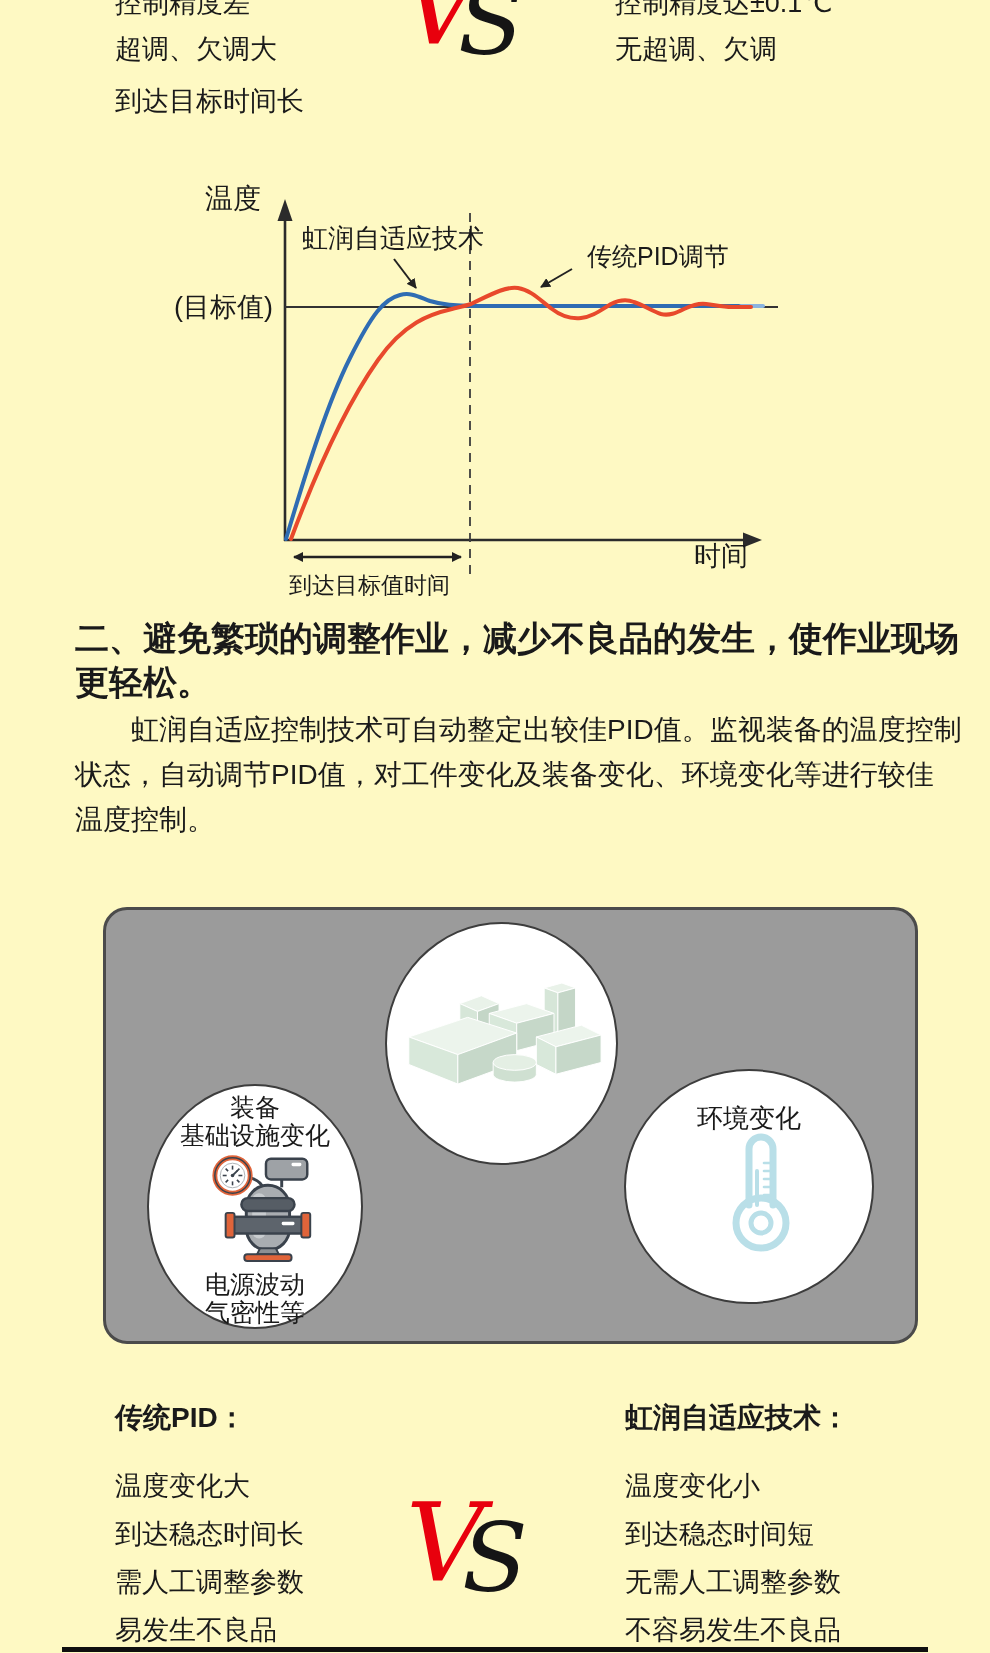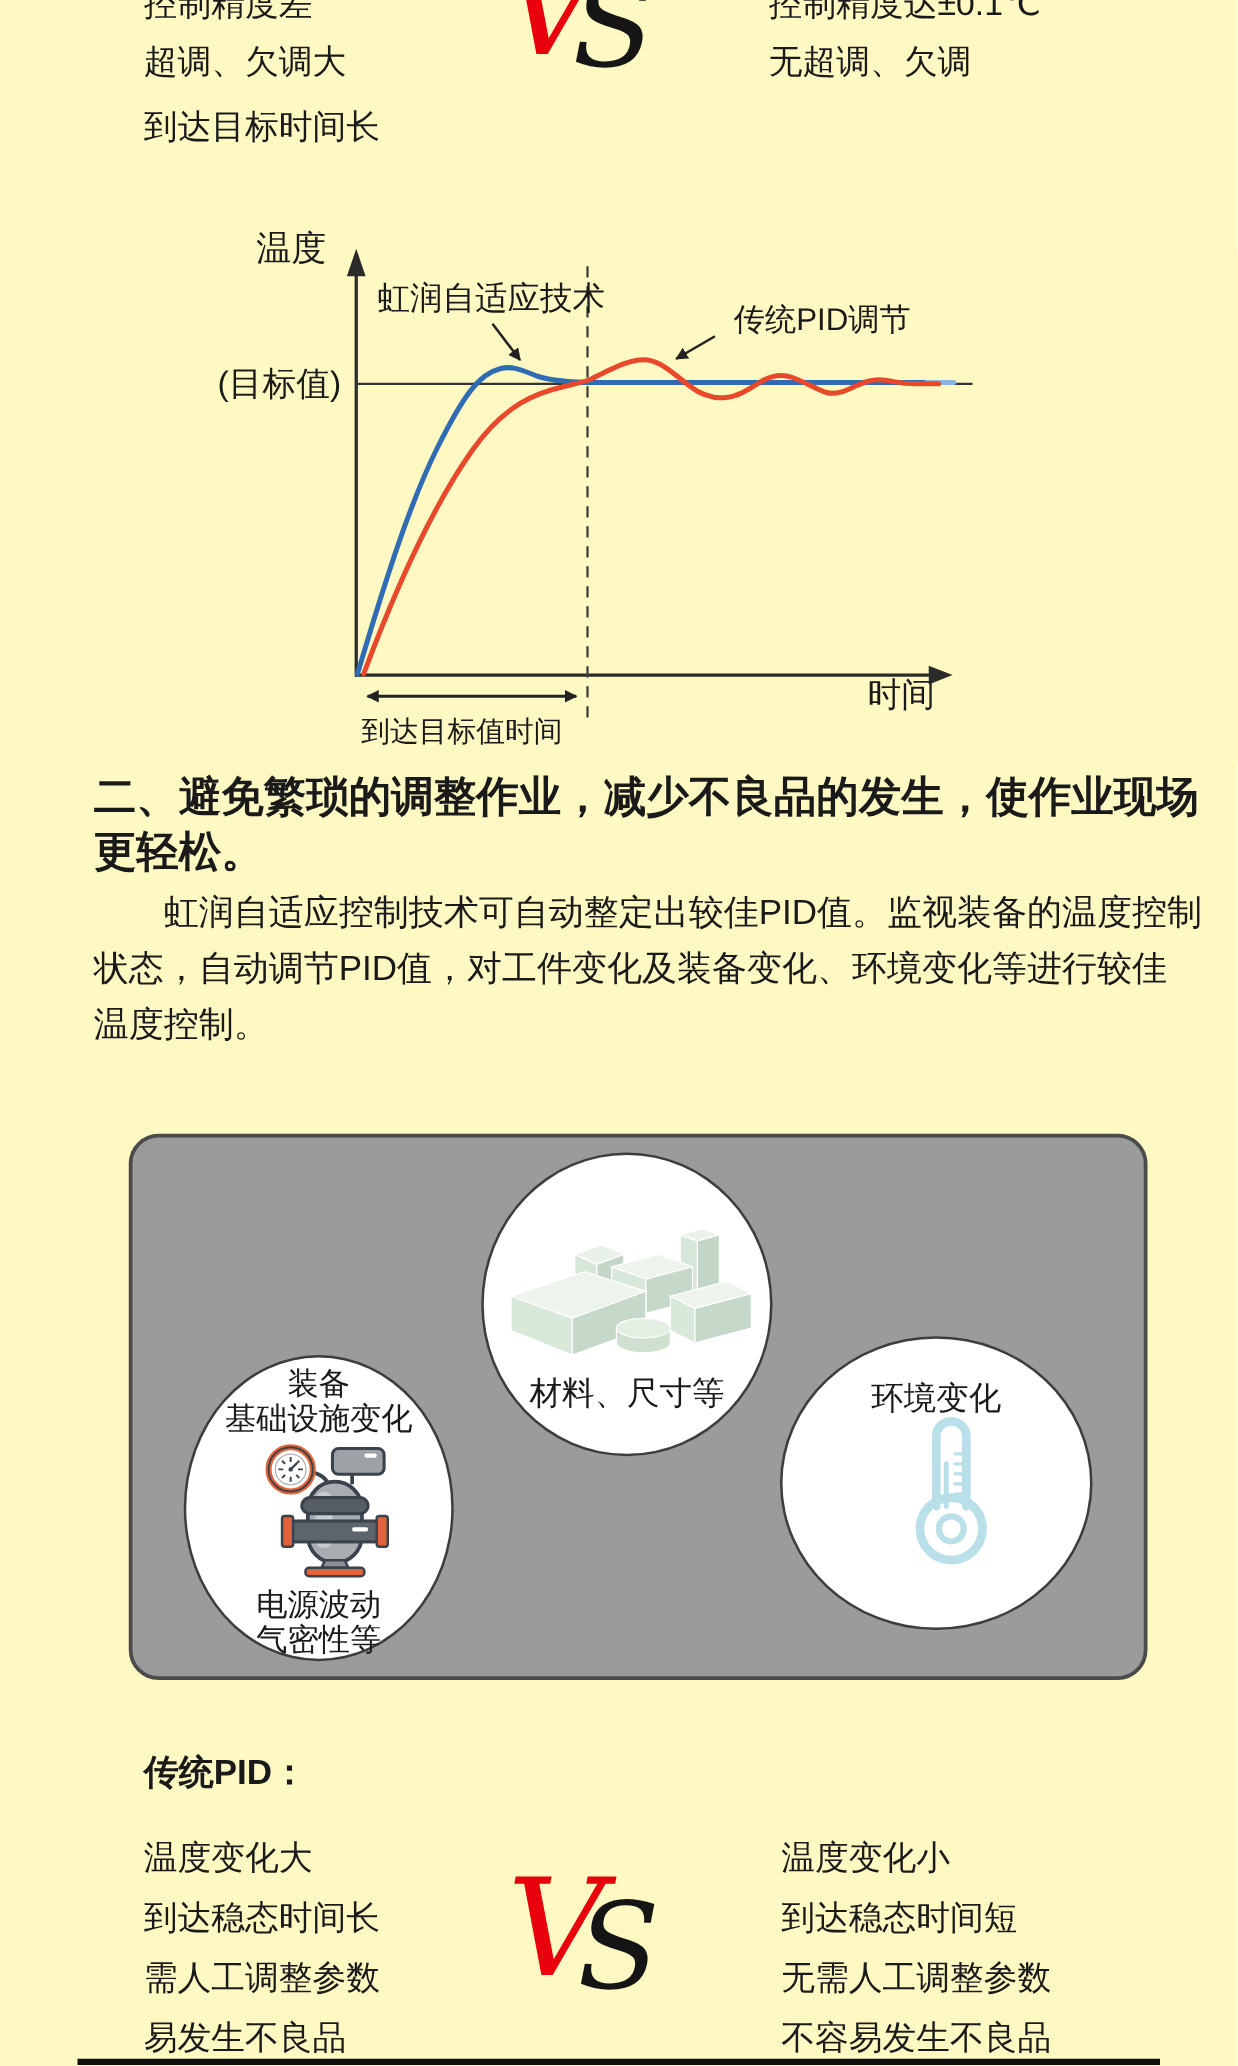--- a/index.html
+++ b/index.html
@@ -104,21 +104,20 @@
       <polygon points="10,62 70,42 120,58 60,80" fill="#ecf4ec"></polygon>
       <polygon points="10,62 60,80 60,110 10,90" fill="#d8e8da"></polygon>
       <polygon points="60,80 120,58 120,88 60,110" fill="#c6d8c9"></polygon>
       <polygon points="140,62 186,50 206,60 160,72" fill="#ecf4ec"></polygon>
       <polygon points="140,62 160,72 160,100 140,90" fill="#d8e8da"></polygon>
       <polygon points="160,72 206,60 206,88 160,100" fill="#c6d8c9"></polygon>
       <path d="M96,88 v12 a22,8 0 0 0 44,0 v-12" fill="#cfe0d1"></path>
       <ellipse cx="118" cy="88" rx="22" ry="8" fill="#e4efe4"></ellipse>
     </g>
   </svg>
-  <div class="txt center" style="left:385px;top:1100px;width:233px;font-size:26px;">材料、尺寸等</div>
 
   <div class="ellipse" style="left:147px;top:1084px;width:216px;height:245px;"></div>
   <div class="txt center" style="left:147px;top:1093px;width:216px;font-size:25px;">装备</div>
   <div class="txt center" style="left:147px;top:1121px;width:216px;font-size:25px;">基础设施变化</div>
   <svg class="abs" style="left:205px;top:1146px;" width="118" height="118" viewBox="0 0 120 120">
 
     <path d="M44,32 q12,2 16,12" fill="none" stroke="#3a424c" stroke-width="3"></path>
     <line x1="78" y1="32" x2="78" y2="42" stroke="#3a424c" stroke-width="3"></line>
 
     <rect x="62" y="13" width="42" height="21" rx="5" fill="#9ea2a6" stroke="#3a424c" stroke-width="2.5"></rect>
@@ -175,19 +174,20 @@
   </svg>
 
   <div class="txt bold" style="left:115px;top:1402px;font-size:28px;">传统PID：</div>
   <div class="txt list-line" style="left:115px;top:1471px;">温度变化大</div>
   <div class="txt list-line" style="left:115px;top:1519px;">到达稳态时间长</div>
   <div class="txt list-line" style="left:115px;top:1567px;">需人工调整参数</div>
   <div class="txt list-line" style="left:115px;top:1615px;">易发生不良品</div>
 
   <div class="vs-box" style="left:406px;top:1490px;"><span class="vs-v">V</span><span class="vs-s">S</span></div>
 
+  <div class="txt bold" style="left:625px;top:1402px;font-size:28px;">虹润自适应技术：</div>
   <div class="txt list-line" style="left:625px;top:1471px;">温度变化小</div>
   <div class="txt list-line" style="left:625px;top:1519px;">到达稳态时间短</div>
   <div class="txt list-line" style="left:625px;top:1567px;">无需人工调整参数</div>
   <div class="txt list-line" style="left:625px;top:1615px;">不容易发生不良品</div>
 
   <div class="bottom-rule"></div>
 </div>
 
 </body></html>

